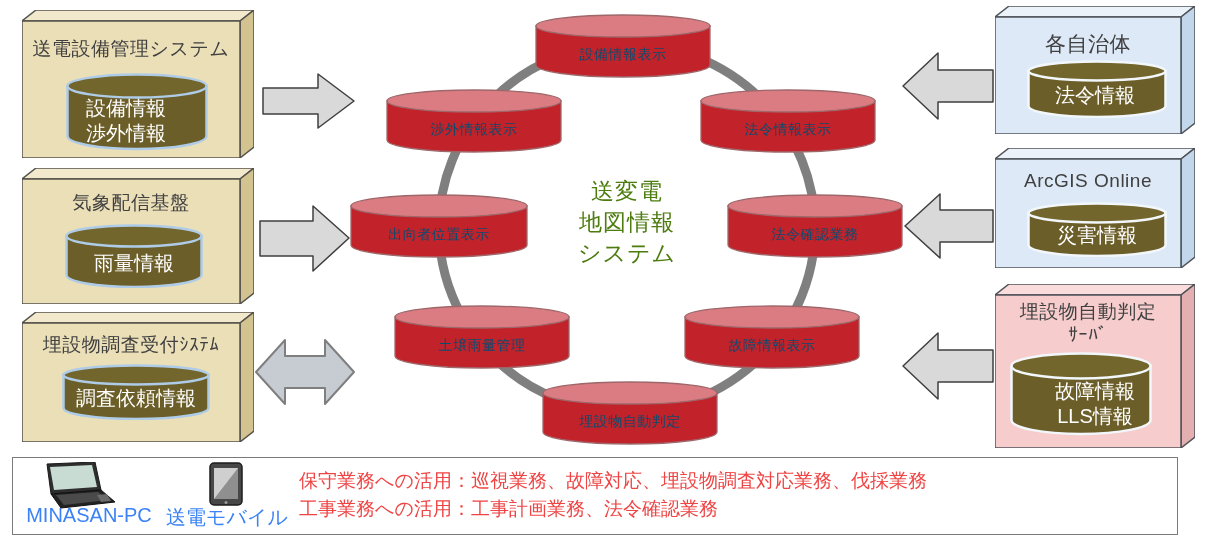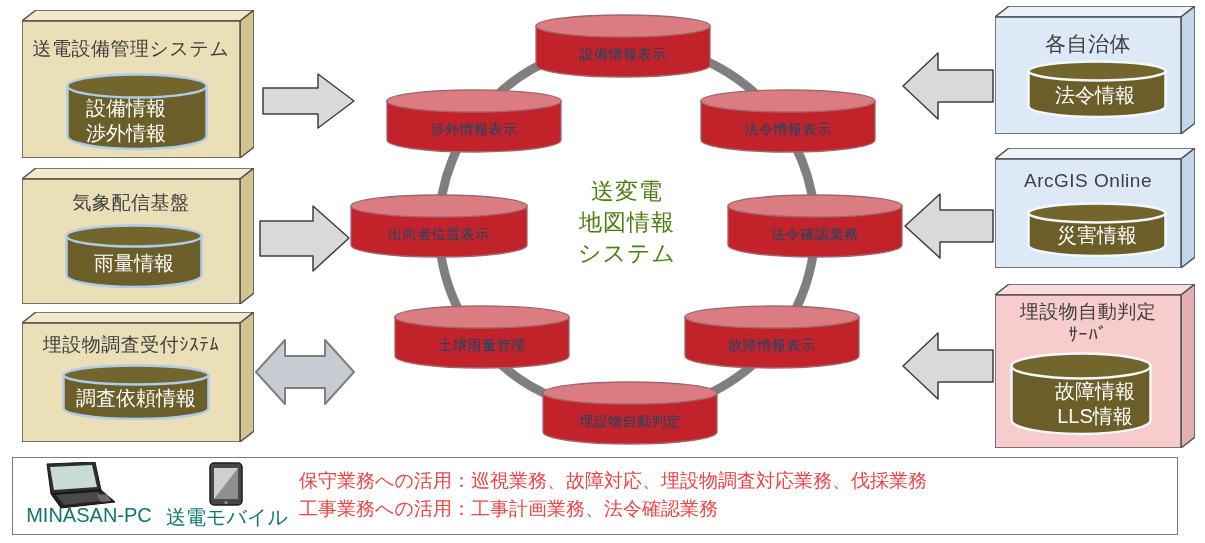--- a/index.html
+++ b/index.html
@@ -22,21 +22,21 @@
   .db{position:absolute;}
   .db svg{position:absolute;inset:0;}
   .db .lbl{position:absolute;left:0;right:0;display:flex;flex-direction:column;align-items:center;justify-content:center;
     color:#fff;font-size:20px;font-weight:500;line-height:25px;white-space:nowrap;}
 
   .center-label{position:absolute;left:540px;top:176px;width:174px;text-align:center;
     color:#4d7c0f;font-size:23px;line-height:31px;font-weight:500;letter-spacing:1px;}
 
   
   .footer{position:absolute;left:12px;top:457px;width:1166px;height:78px;border:1.5px solid #7a7a7a;box-sizing:border-box;background:#fff;}
-  .footer .devlbl{position:absolute;color:#0f766e;font-size:20px;text-align:center;white-space:nowrap;}
+  .footer .devlbl{position:absolute;color:#3b82f6;font-size:20px;text-align:center;white-space:nowrap;}
   .footer .legend{position:absolute;left:286px;top:9px;color:#ef4444;font-size:19px;line-height:28px;white-space:nowrap;}
 </style>
 </head>
 <body>
 
 <div class="stage">
 
   <svg class="abs" style="left:0;top:0" width="1205" height="543" viewBox="0 0 1205 543">
     <ellipse cx="627" cy="228" rx="188" ry="184" fill="none" stroke="#7F7F7F" stroke-width="9"></ellipse>
 

